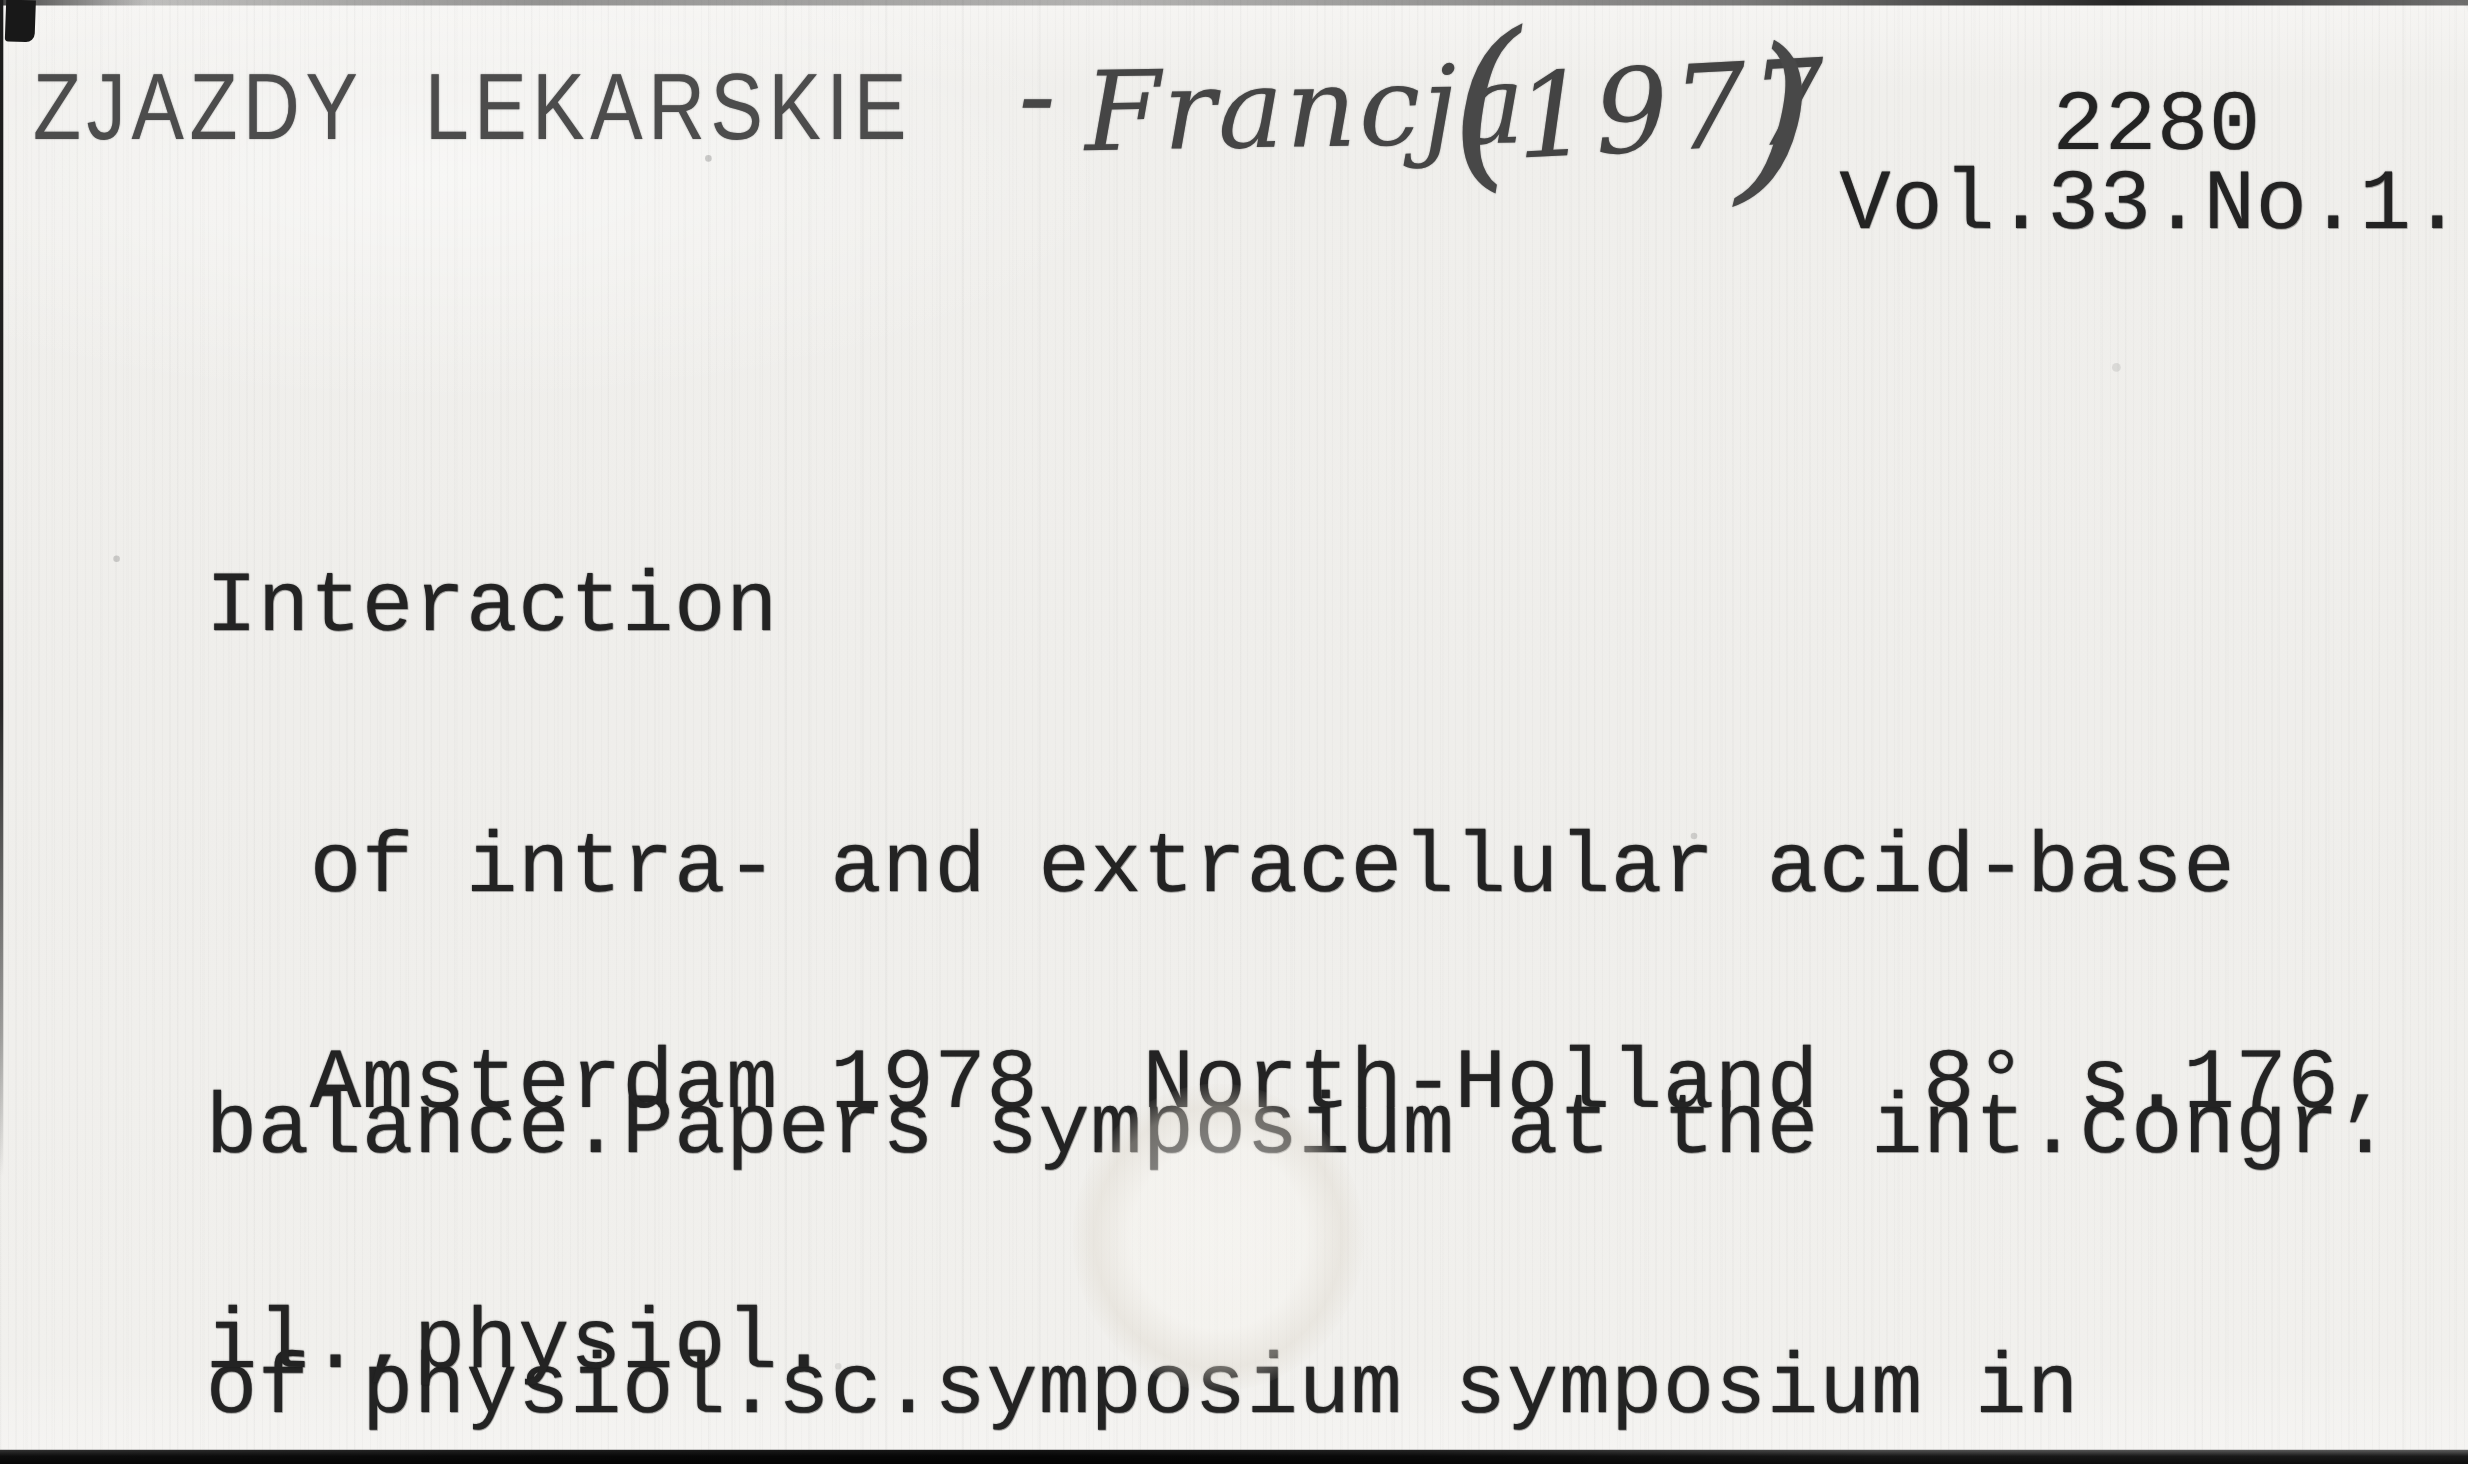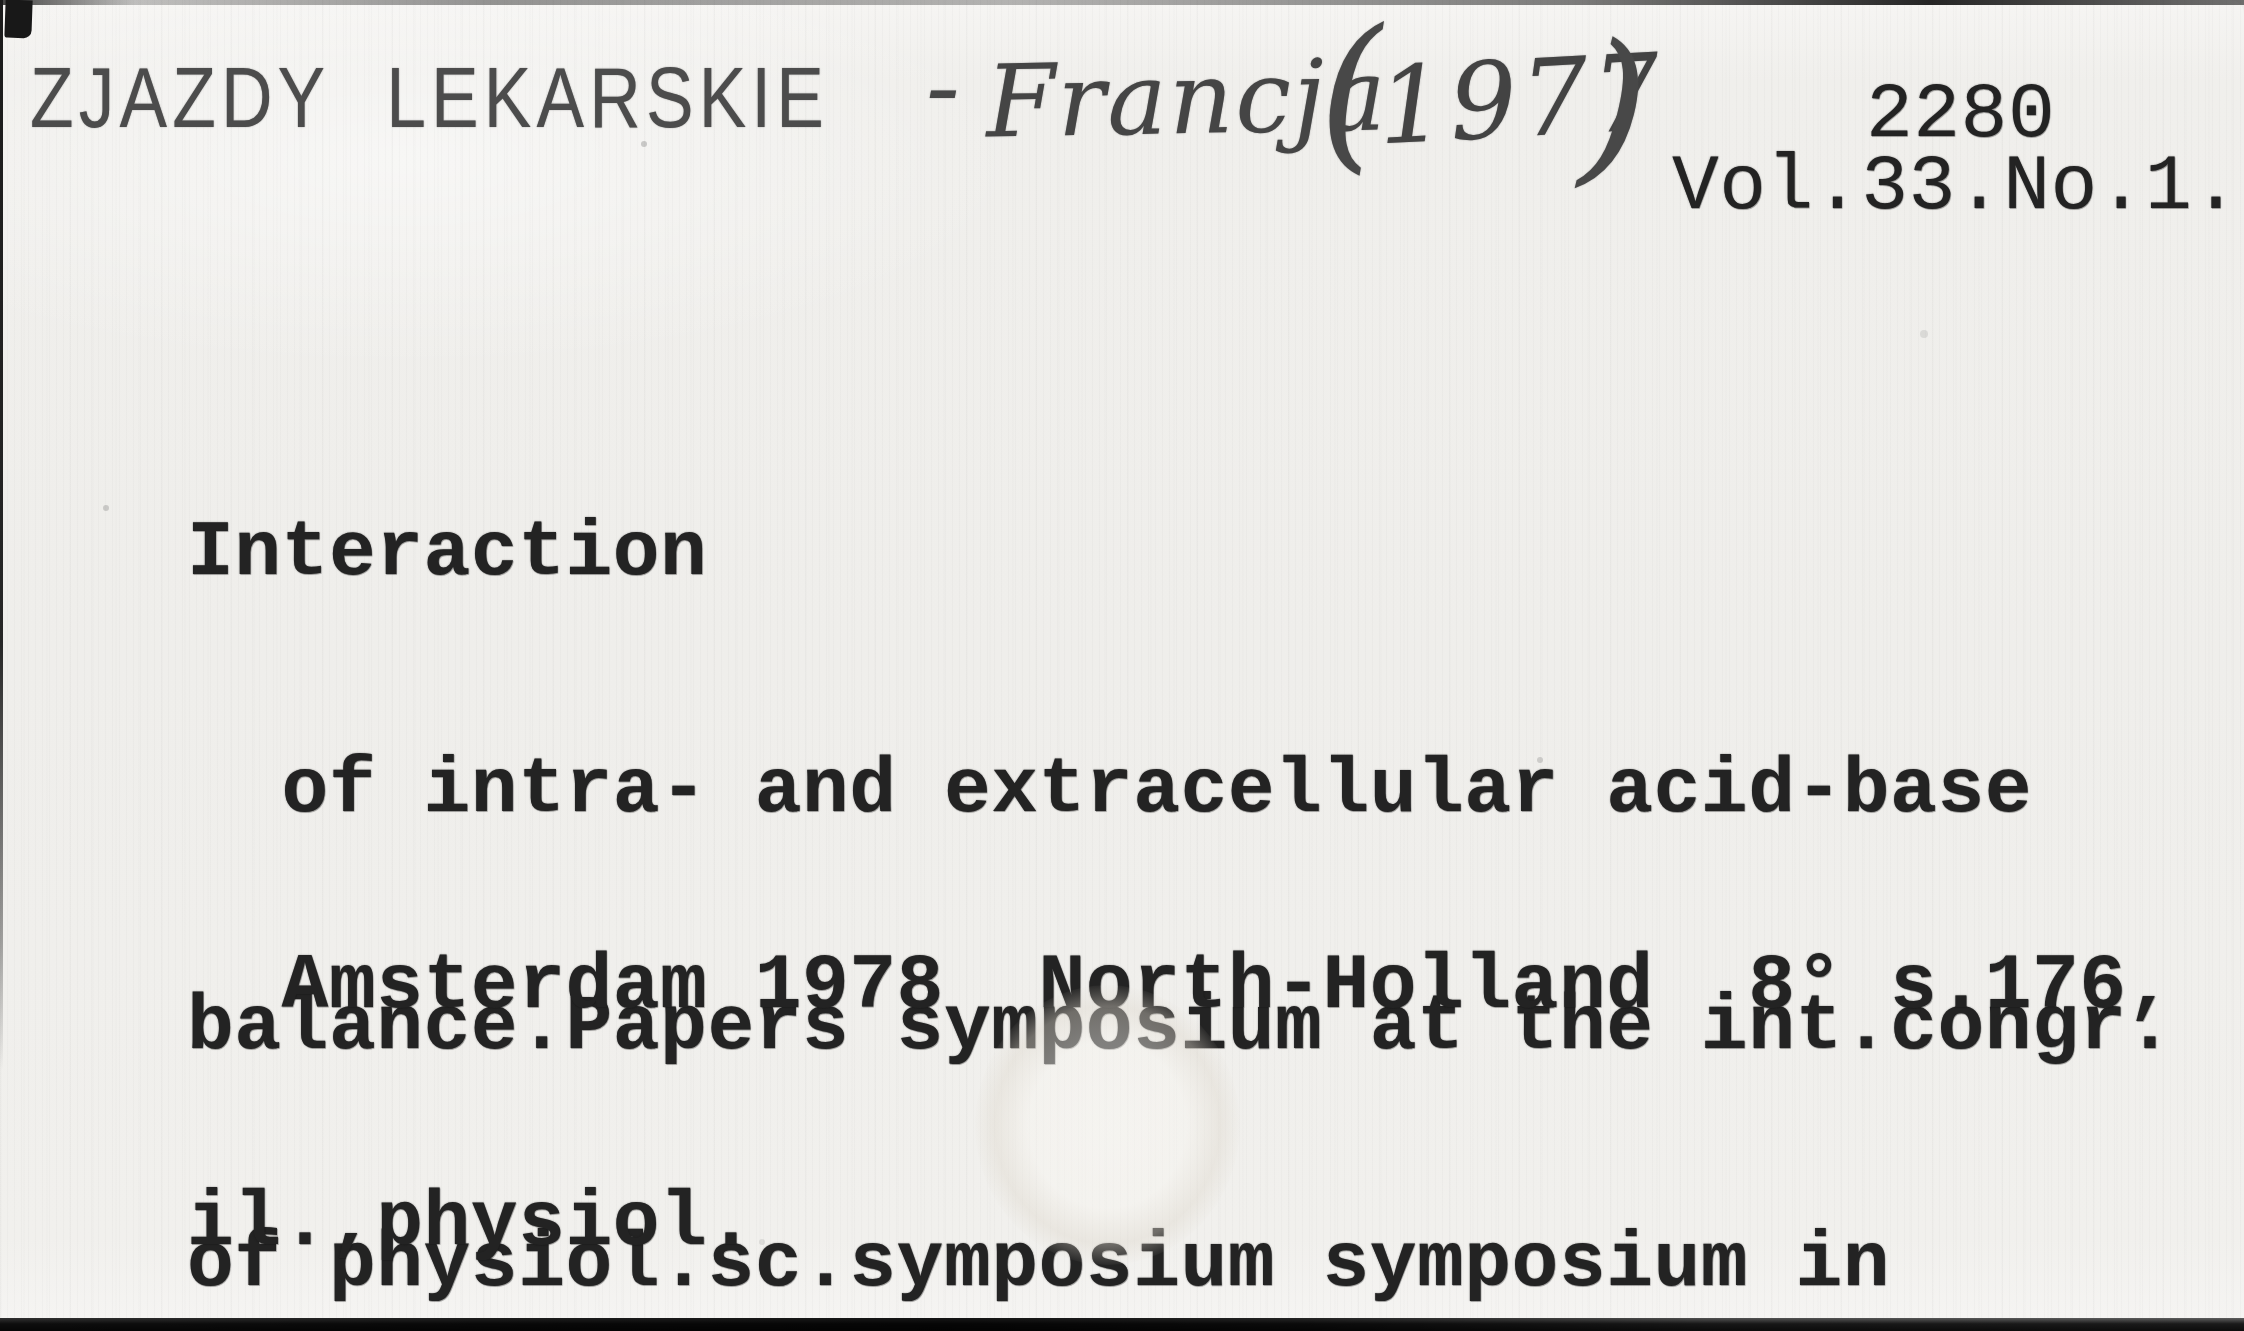--- a/index.html
+++ b/index.html
@@ -79,21 +79,21 @@
     line-height: 79px;
     letter-spacing: 0.5px;
     color: #232323;
     text-shadow: 0 0 1.6px rgba(25,25,25,0.55), 0.6px 0.8px 0.4px rgba(25,25,25,0.28);
     white-space: pre;
   }
   .num { position: absolute; left: 1836px; top: 76px; margin-left: 30px; }
   .vol { position: absolute; left: 1640px; top: 148px; margin-left: 32px; }
   .title-block   { position: absolute; left: 187px; top: 356px; }
   .imprint-block { position: absolute; left: 187px; top: 789px; }
-  .tline { white-space: pre; font-weight: bold; }
+  .tline { white-space: pre; }
 
   
   .stain {
     position: absolute; left: 975px; top: 985px;
     width: 265px; height: 280px; border-radius: 50%;
     background: radial-gradient(ellipse at 50% 50%,
       rgba(250,248,244,0.85) 0%, rgba(248,246,241,0.8) 42%,
       rgba(222,216,205,0.75) 60%, rgba(239,238,235,0) 72%);
     opacity: 0.55;
     pointer-events: none;

